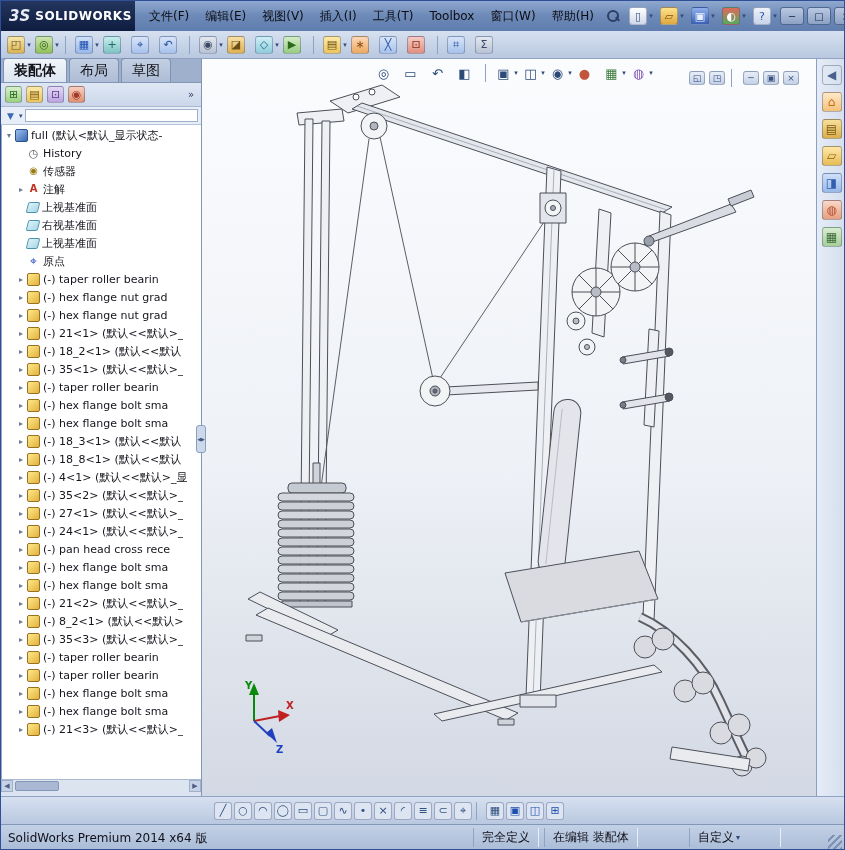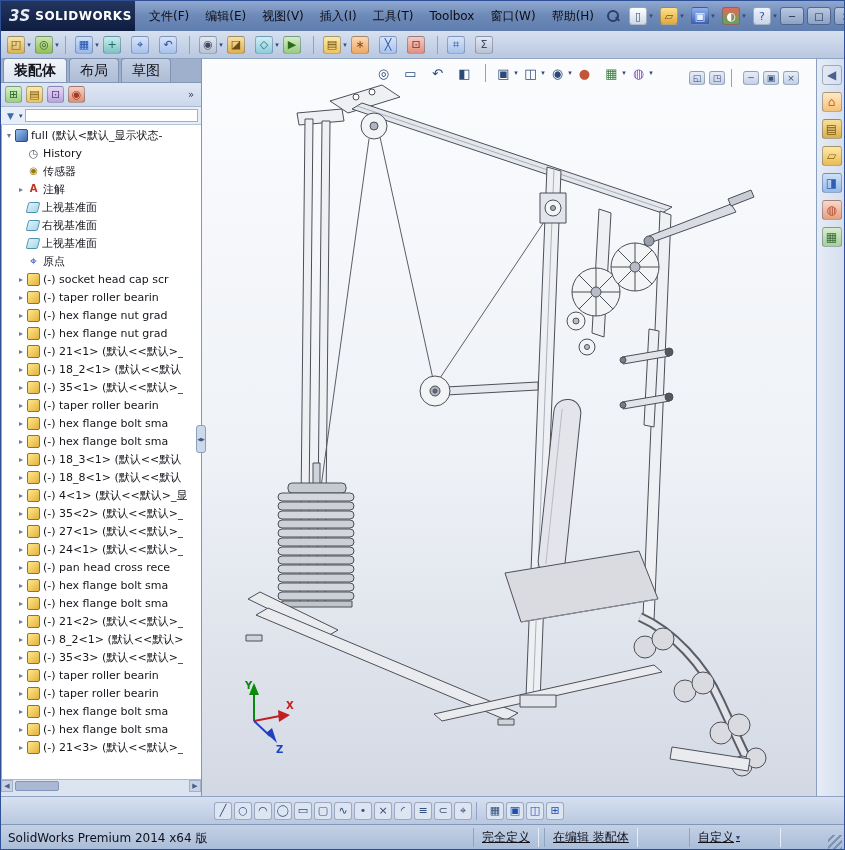--- a/index.html
+++ b/index.html
@@ -83,21 +83,21 @@
   
   .rightpane{position:absolute;left:815px;top:0;width:30px;height:100%;background:linear-gradient(90deg,#e6ecf6,#d4deee);border-left:1px solid #8aa0c0;display:flex;flex-direction:column;align-items:center;padding-top:6px;gap:7px;}
   .rightpane .chip{width:20px;height:20px;font-size:12px;}
 
   
   .bottombar{position:absolute;left:0;top:795px;width:100%;height:28px;background:linear-gradient(180deg,#d6e0f0,#b9c8e0);border-top:1px solid #8fa3c2;display:flex;align-items:center;padding-left:212px;}
 
   
   .statusbar{position:absolute;left:0;top:823px;width:100%;height:27px;background:linear-gradient(180deg,#c3d1e6,#a9bbd6);border-top:1px solid #8296b6;font-size:12px;}
   .sb-left{position:absolute;left:7px;top:5px;color:#10101a;white-space:nowrap;}
-  .sb-seg{position:absolute;top:3px;height:19px;display:flex;align-items:center;padding:0 8px;border-left:1px solid #8fa3c2;border-right:1px solid #e8eef8;color:#10101a;white-space:nowrap;text-decoration:underline;}
+  .sb-seg{position:absolute;top:3px;height:19px;display:flex;align-items:center;padding:0 8px;border-left:1px solid #8fa3c2;border-right:1px solid #e8eef8;color:#10101a;white-space:nowrap;}
   .seg-defined{left:472px;}
   .seg-editing{left:543px;}
   .seg-custom{left:688px;width:92px;}
   .seg-custom .dd{font-size:8px;}
   .grip{position:absolute;right:2px;bottom:2px;width:14px;height:14px;background:
     repeating-linear-gradient(135deg,transparent 0 3px,#7e92b4 3px 5px);}
 </style>
 </head>
 <body>
 
@@ -347,25 +347,20 @@
               <span class="ticon i-plane"></span>
               <span class="tlabel">上视基准面</span>
             </div>
 
             <div class="trow">
               <span class="tw" style="visibility: hidden;"></span>
               <span class="ticon i-origin"></span>
               <span class="tlabel">原点</span>
             </div>
 
-            <div class="trow">
-              <span class="tw"></span>
-              <span class="ticon i-part"></span>
-              <span class="tlabel">(-) socket head cap scr</span>
-            </div>
 
             <div class="trow">
               <span class="tw"></span>
               <span class="ticon i-part"></span>
               <span class="tlabel">(-) taper roller bearin</span>
             </div>
 
             <div class="trow">
               <span class="tw"></span>
               <span class="ticon i-part"></span>

